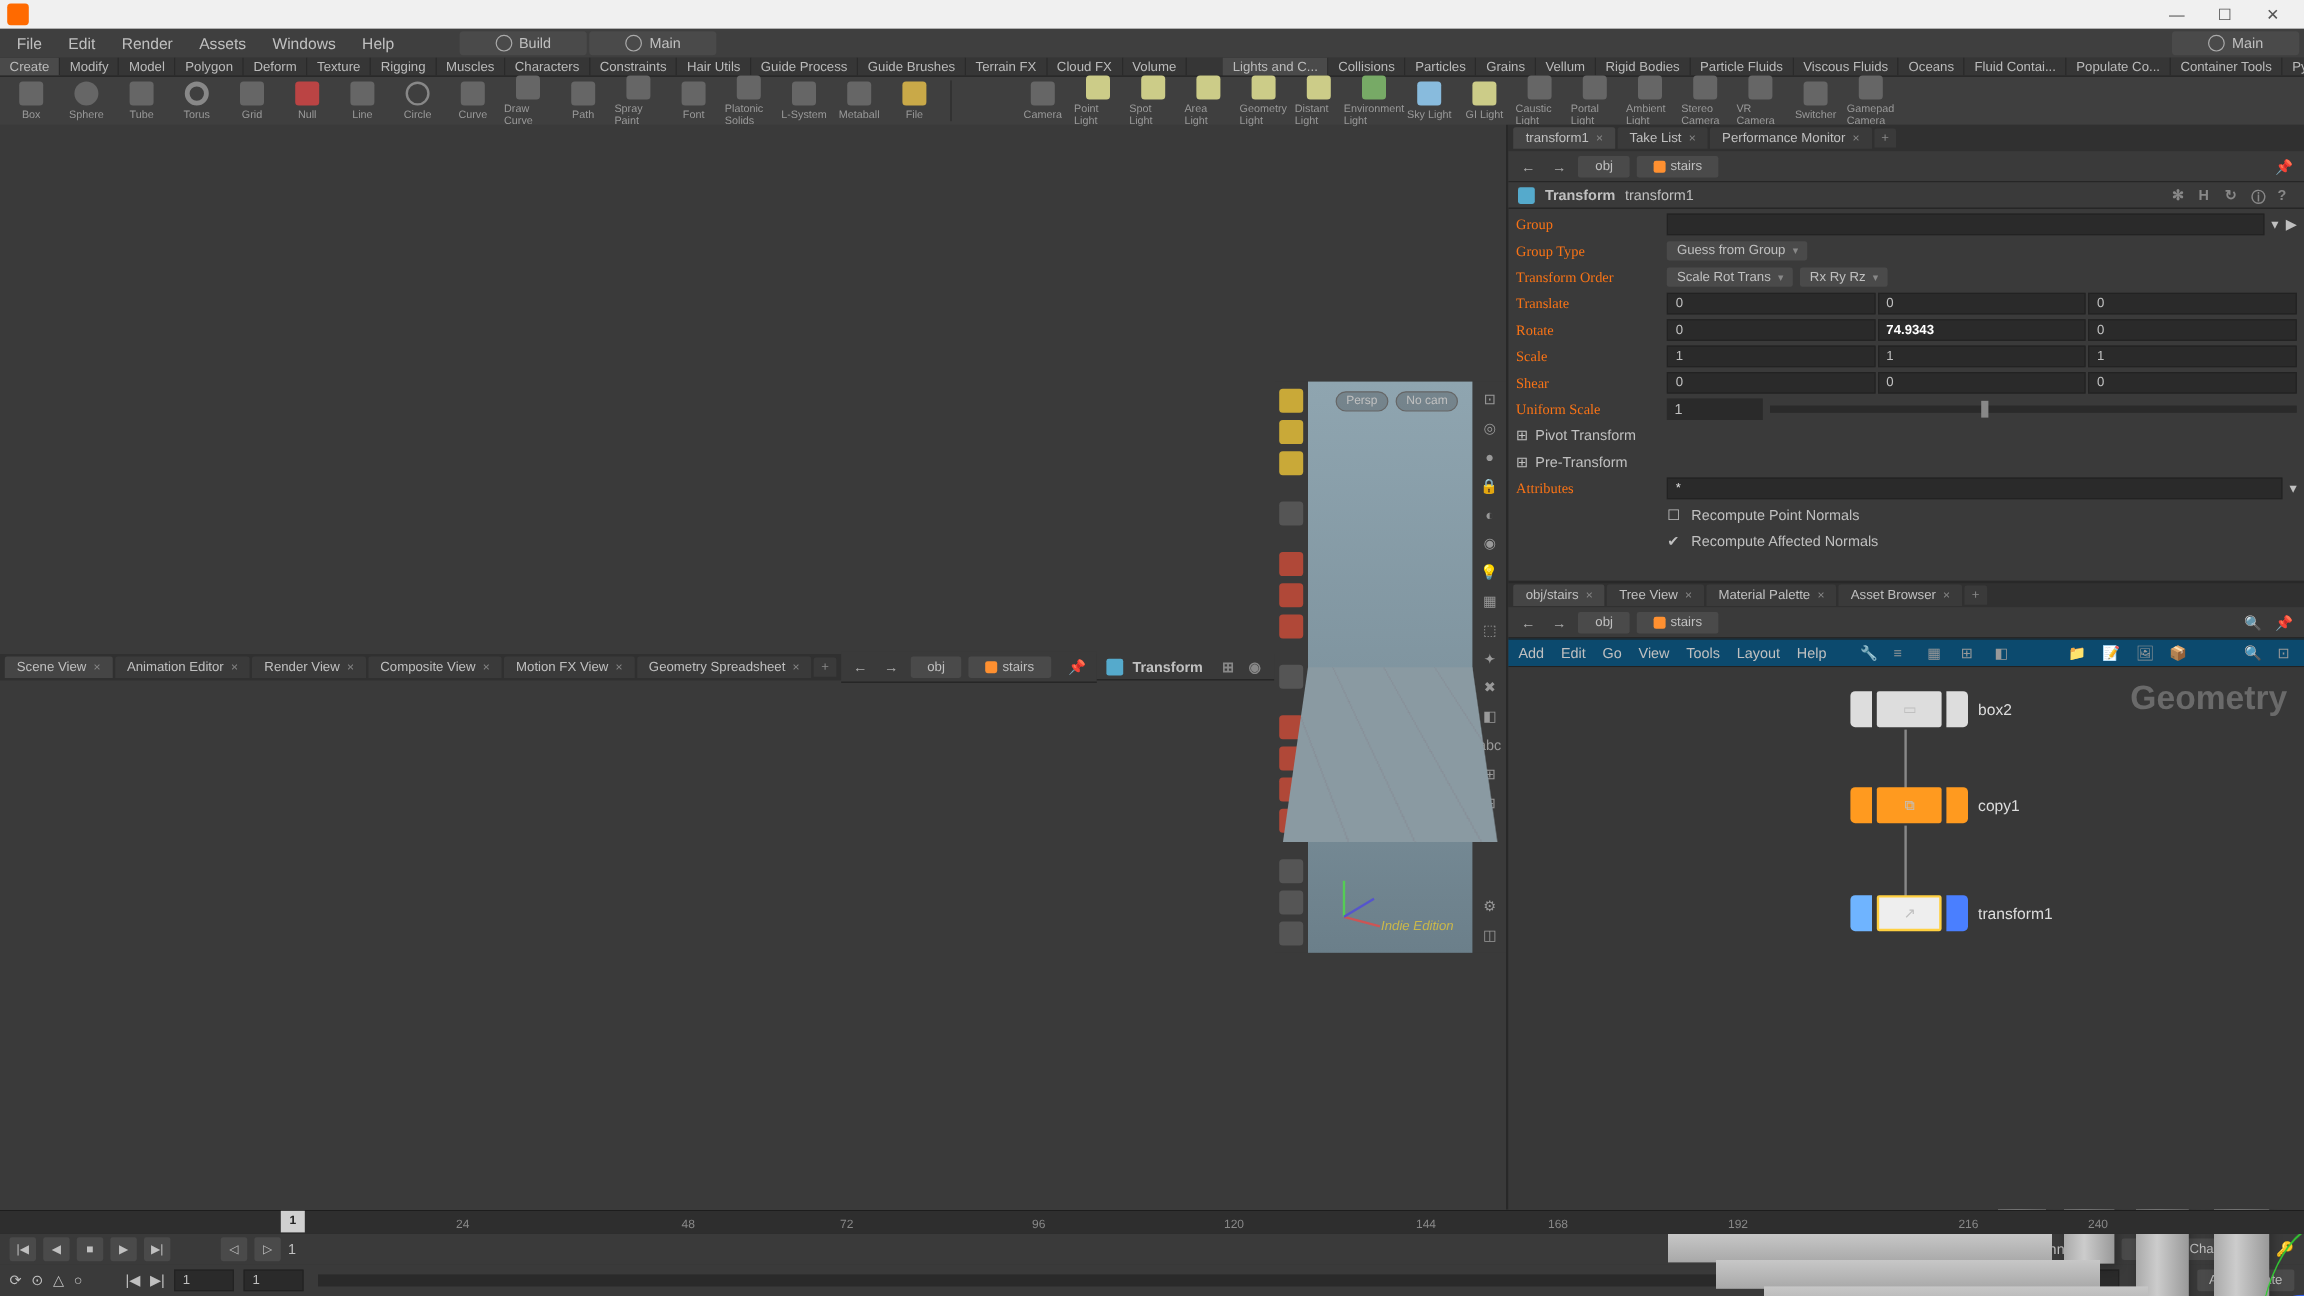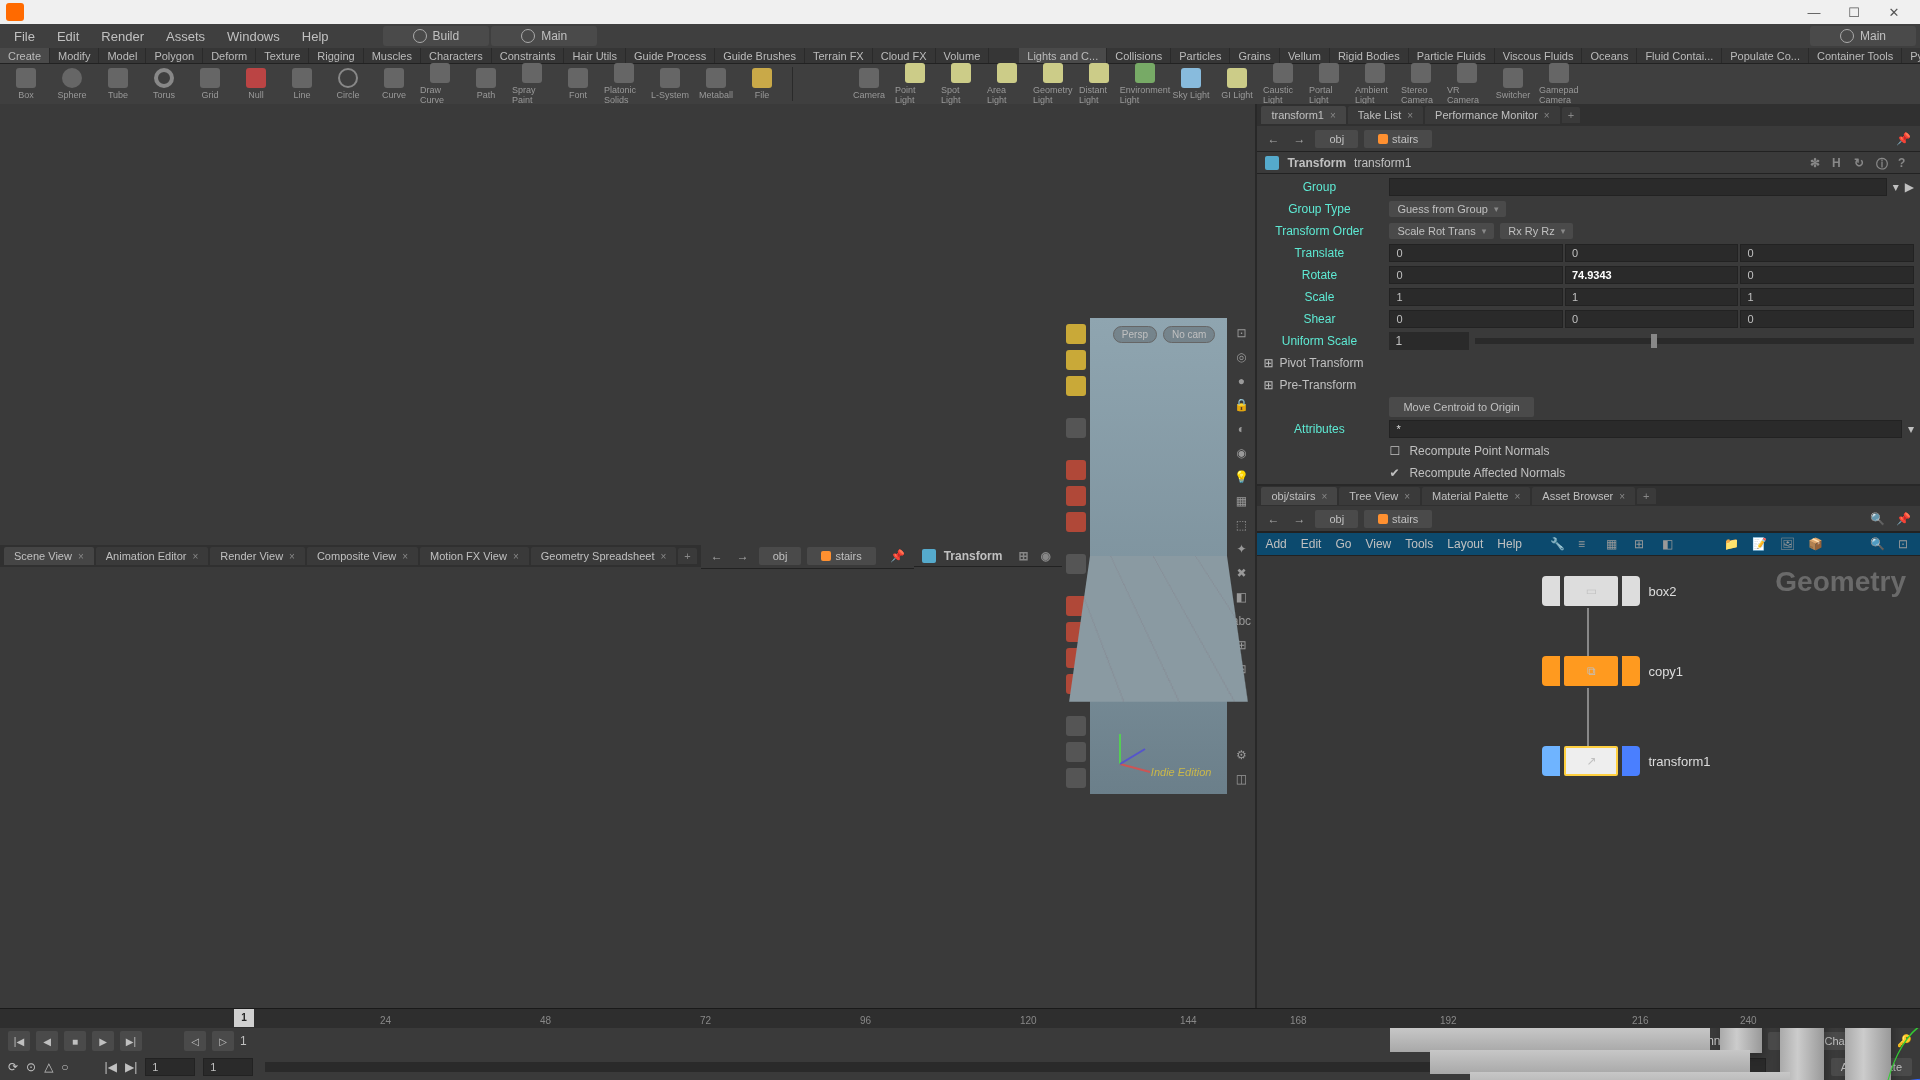--- a/index.html
+++ b/index.html
@@ -55,21 +55,21 @@
 .gizmo .r3{ left:10px; top:10px; width:240px; height:240px; border-color:#ff3333; transform:rotateZ(20deg) rotateX(80deg);}
 .gizmo .dot{ position:absolute; width:10px; height:10px; border-radius:50%;}
 .viewport .badge { position:absolute; top:8px; right:12px; display:flex; gap:6px;}
 .viewport .badge span { padding:2px 8px; border:1px solid #666; border-radius:10px; font-size:10px; background:rgba(60,60,60,.3);}
 .viewport .axis { position:absolute; left:20px; bottom:20px; width:50px; height:50px;}
 .viewport .edition { position:absolute; right:16px; bottom:16px; color:#cbb84a; font-style:italic; font-size:11px;}
 .righttools { width:28px; background:#3a3a3a; display:flex; flex-direction:column; gap:6px; padding:6px 4px;}
 .righttools .rt { width:20px; height:18px; display:flex; align-items:center; justify-content:center; color:#999; font-size:12px;}
 .param-body { padding:2px 0; overflow:hidden;}
 .param-row { display:flex; align-items:center; height:22px; padding:0 6px; gap:6px;}
-.param-row .lbl { width:120px; text-align:center; padding-right:8px; color:#5eead4;}
+.param-row .lbl { width:120px; text-align:left; padding-right:8px; color:#f97316;font-family:Liberation Serif, serif;}
 .param-row .field { flex:1; background:#2a2a2a; height:18px; padding:2px 6px; color:#ddd; font-size:11px; border:1px solid #222;}
 .param-row .field3 { flex:1; display:flex; gap:2px;}
 .param-row .field3 .f { flex:1; background:#2a2a2a; height:18px; padding:2px 6px; font-size:11px; border:1px solid #222;}
 .param-row .dropdown { background:#4a4a4a; padding:2px 8px; border-radius:2px; font-size:11px; display:flex; gap:6px; align-items:center;}
 .param-row .dropdown::after{content:"▾"; font-size:9px; color:#888;}
 .btn { background:#4a4a4a; padding:4px 14px; border-radius:2px; font-size:11px;}
 .network-area { flex:1; position:relative; background:#383838; overflow:hidden;}
 .network-area .glabel { position:absolute; right:14px; top:10px; color:#6a6a6a; font-size:28px; font-weight:bold;}
 .node { position:absolute; display:flex; align-items:center; gap:8px;}
 .node .body { display:flex; align-items:center; gap:4px;}
@@ -550,24 +550,20 @@
         </div>
       <div class="param-row">
           <span style="width:10px">⊞</span>
           <span>Pivot Transform</span>
         </div>
       <div class="param-row">
           <span style="width:10px">⊞</span>
           <span>Pre-Transform</span>
         </div>
       <div class="param-row">
-          <div class="lbl"></div>
-          <div class="btn">Move Centroid to Origin</div>
-        </div>
-      <div class="param-row">
           <div class="lbl">Attributes</div>
           <div class="field">*</div>
           <span>▾</span>
         </div>
       <div class="param-row">
           <div class="lbl"></div>
           <span style="width:14px">☐</span>
           <span>Recompute Point Normals</span>
         </div>
       <div class="param-row">
@@ -669,21 +665,21 @@
           </div>
         <span class="nname">transform1</span>
       </div>
     </div>
   </div>
 </div>
 
 <div class="timeline">
   <div class="marker">1</div>
 <span class="tick" style="left: 380px;">24</span>
-    <span class="tick" style="left: 540px;">48</span>
+    <span class="tick" style="left: 568px;">48</span>
     <span class="tick" style="left: 700px;">72</span>
     <span class="tick" style="left: 860px;">96</span>
     <span class="tick" style="left: 1020px;">120</span>
     <span class="tick" style="left: 1180px;">144</span>
     <span class="tick" style="left: 1290px;">168</span>
     <span class="tick" style="left: 1440px;">192</span>
     <span class="tick" style="left: 1590px; margin-left: 42px;">216</span>
     <span class="tick" style="left: 1740px;">240</span>
   </div>
 

